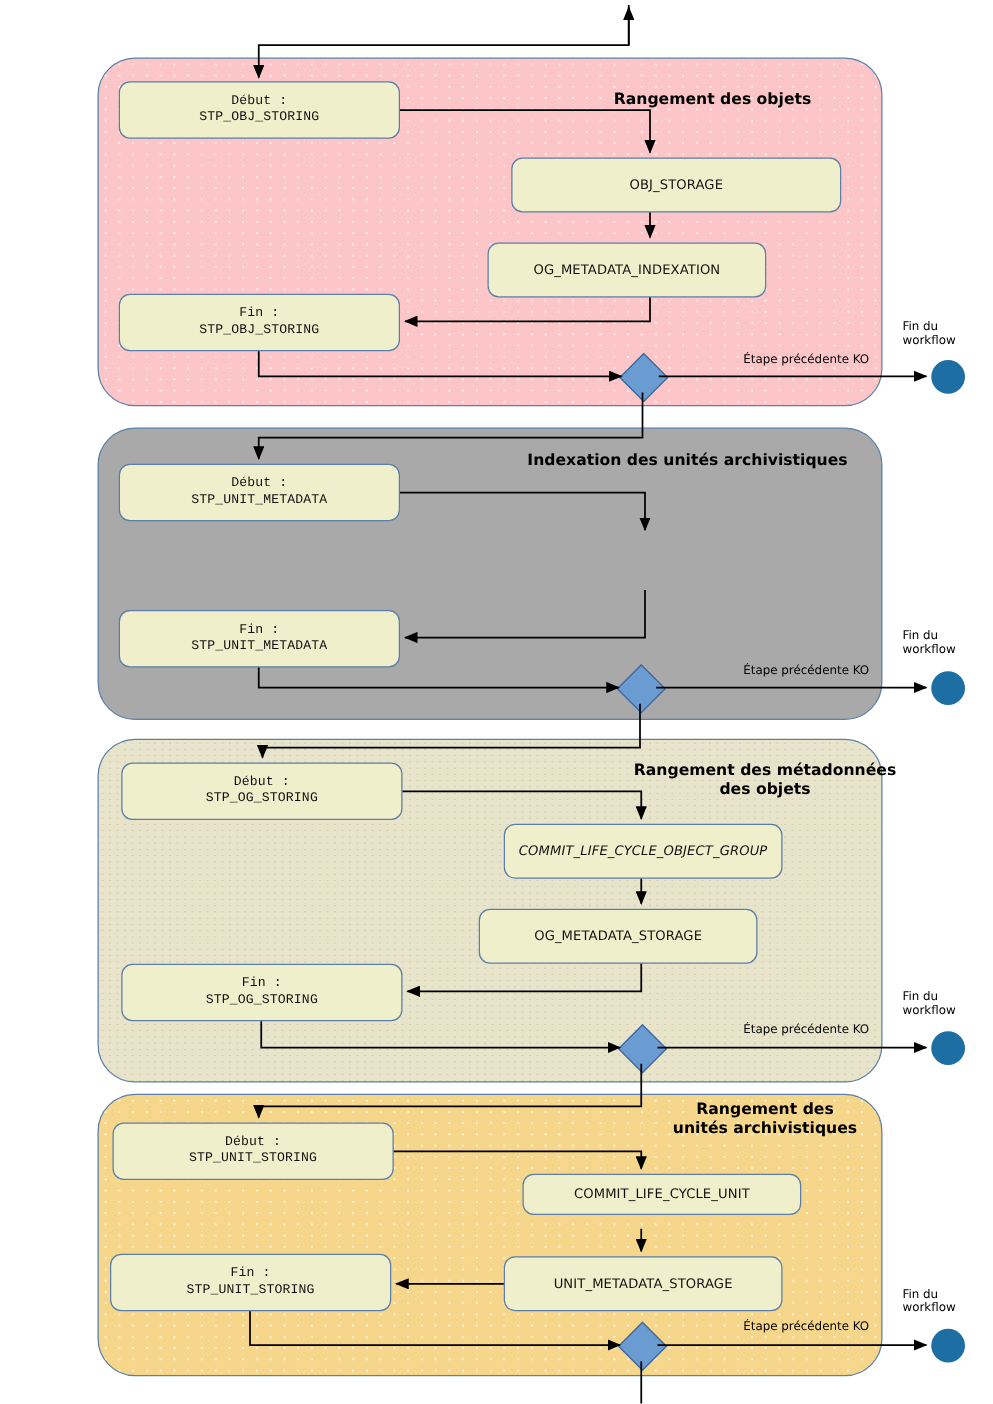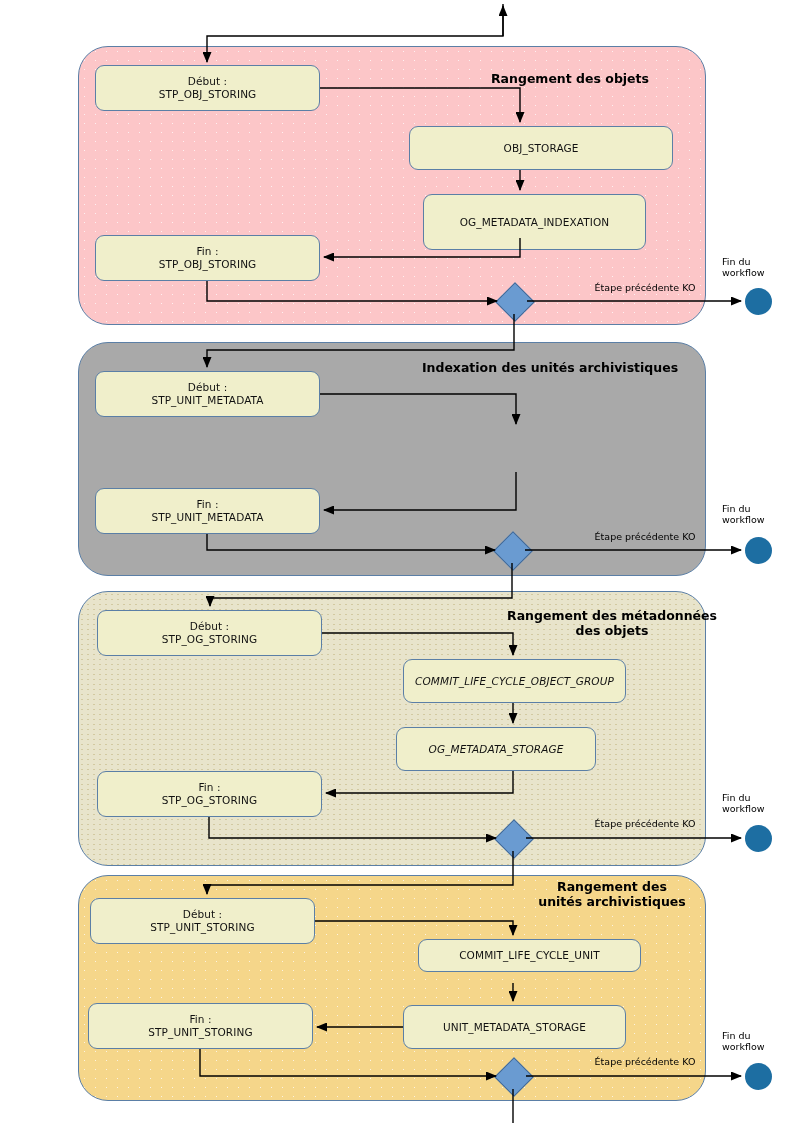--- a/index.html
+++ b/index.html
@@ -19,21 +19,21 @@
   .speck.dark{background-image:radial-gradient(#cfc59a 0.8px, transparent 0.9px);
      background-size:6px 5px;opacity:.85;}
 
   .lane-title{position:absolute;font-weight:bold;font-size:12.5px;color:#000;
      text-align:center;line-height:15px;}
 
   .node{position:absolute;box-sizing:border-box;background:#f0efcb;
      border:1px solid #5b7fa6;border-radius:9px;
      display:flex;align-items:center;justify-content:center;text-align:center;
      font-size:10.5px;color:#111;line-height:13px;letter-spacing:.1px;}
-  .node .l1{display:block;}
+  .node .l1{display:block;font-family:Liberation Mono, monospace;}
 
   .edge-label{position:absolute;font-size:9.5px;color:#000;text-align:center;
      line-height:12px;white-space:pre-line;}
 
   .endcircle{position:absolute;width:27px;height:27px;border-radius:50%;
      background:#1d6ea2;}
   .endlabel{position:absolute;font-size:9.5px;color:#000;text-align:left;
      line-height:11px;white-space:pre-line;}
   .diamond{position:absolute;width:26px;height:26px;background:#6a9bd1;
      border:1px solid #3f6694;transform:rotate(45deg);}
@@ -52,21 +52,21 @@
     <span>
       <span class="l1">Début :</span>
       <span class="l1">STP_OBJ_STORING</span>
     </span>
   </div>
 
   <div class="node" style="left:409px;top:126px;width:264px;height:44px;">
     <span>OBJ_STORAGE</span>
   </div>
 
-  <div class="node" style="left:423px;top:194px;width:223px;height:56px;">
+  <div class="node" style="left:390px;top:194px;width:223px;height:44px;">
     <span>OG_METADATA_INDEXATION</span>
   </div>
 
   <div class="node" style="left:95px;top:235px;width:225px;height:46px;">
     <span>
       <span class="l1">Fin :</span>
       <span class="l1">STP_OBJ_STORING</span>
     </span>
   </div>
 
@@ -114,21 +114,21 @@
     <span>
       <span class="l1">Début :</span>
       <span class="l1">STP_OG_STORING</span>
     </span>
   </div>
 
   <div class="node" style="left:403px;top:659px;width:223px;height:44px;font-style:italic;">
     <span>COMMIT_LIFE_CYCLE_OBJECT_GROUP</span>
   </div>
 
-  <div class="node" style="left:396px;top:727px;width:200px;height:44px;font-style:italic;">
+  <div class="node" style="left:383px;top:727px;width:223px;height:44px;">
     <span>OG_METADATA_STORAGE</span>
   </div>
 
   <div class="node" style="left:97px;top:771px;width:225px;height:46px;">
     <span>
       <span class="l1">Fin :</span>
       <span class="l1">STP_OG_STORING</span>
     </span>
   </div>
 

